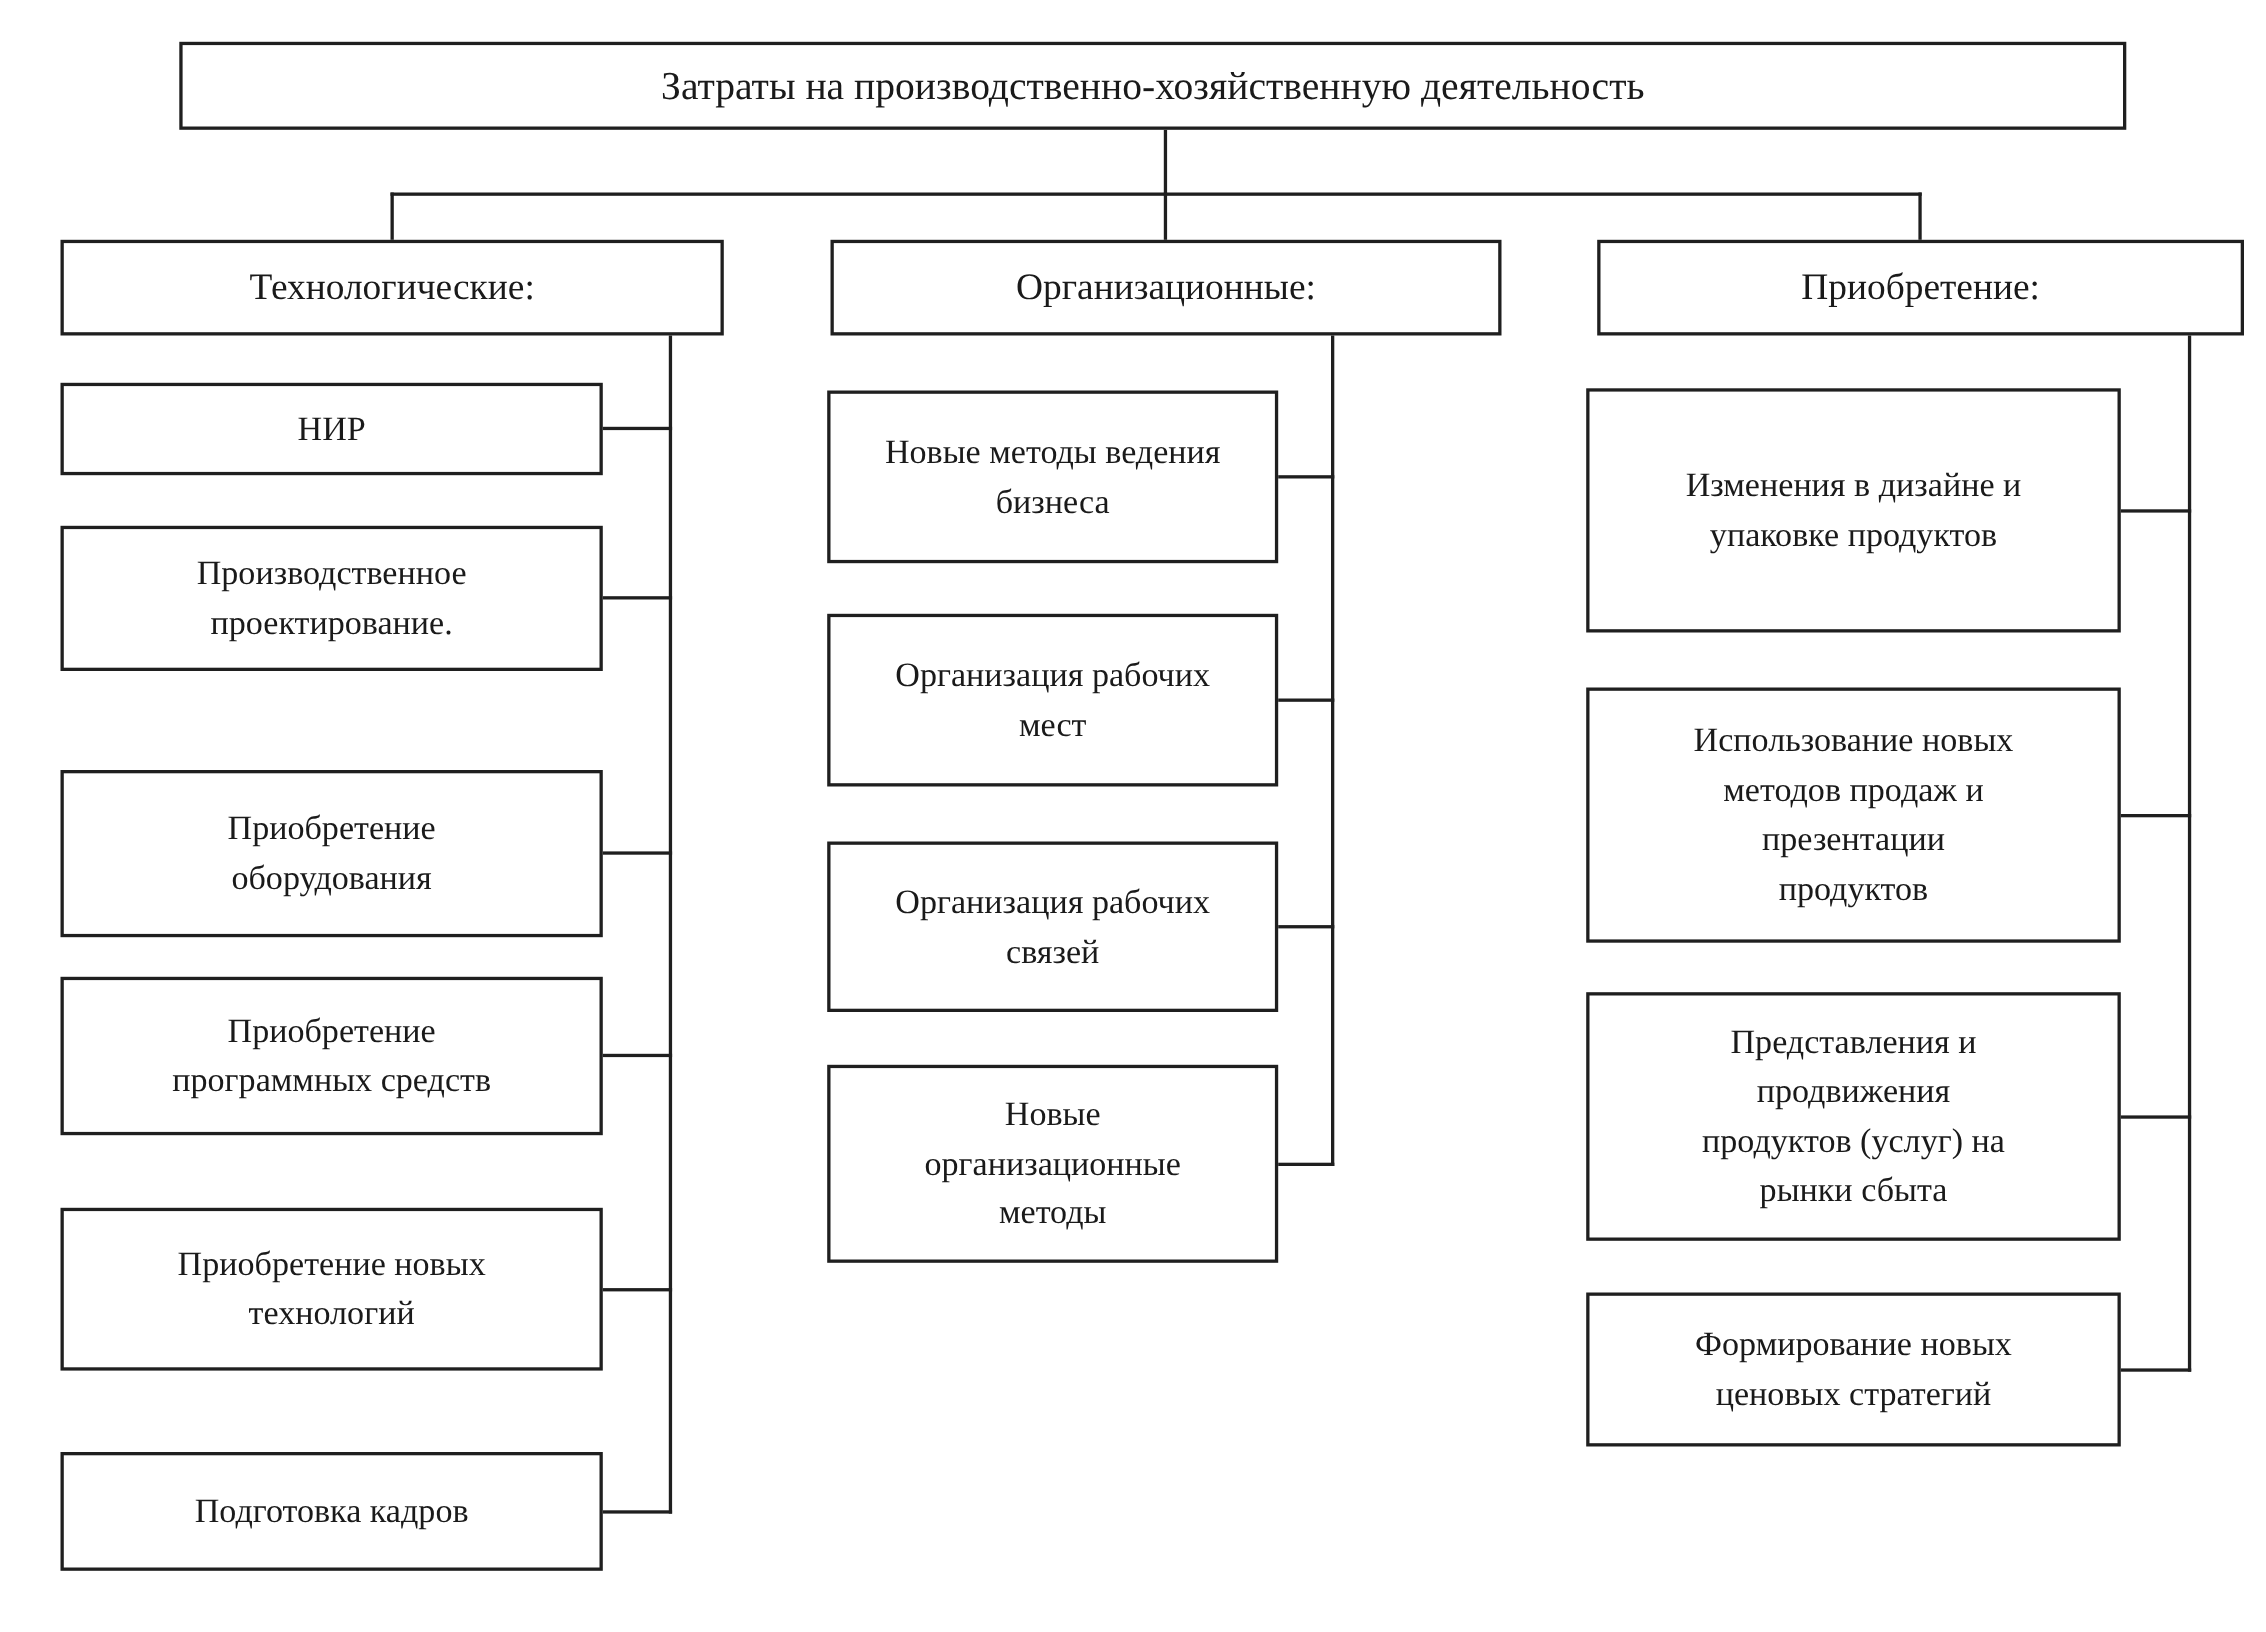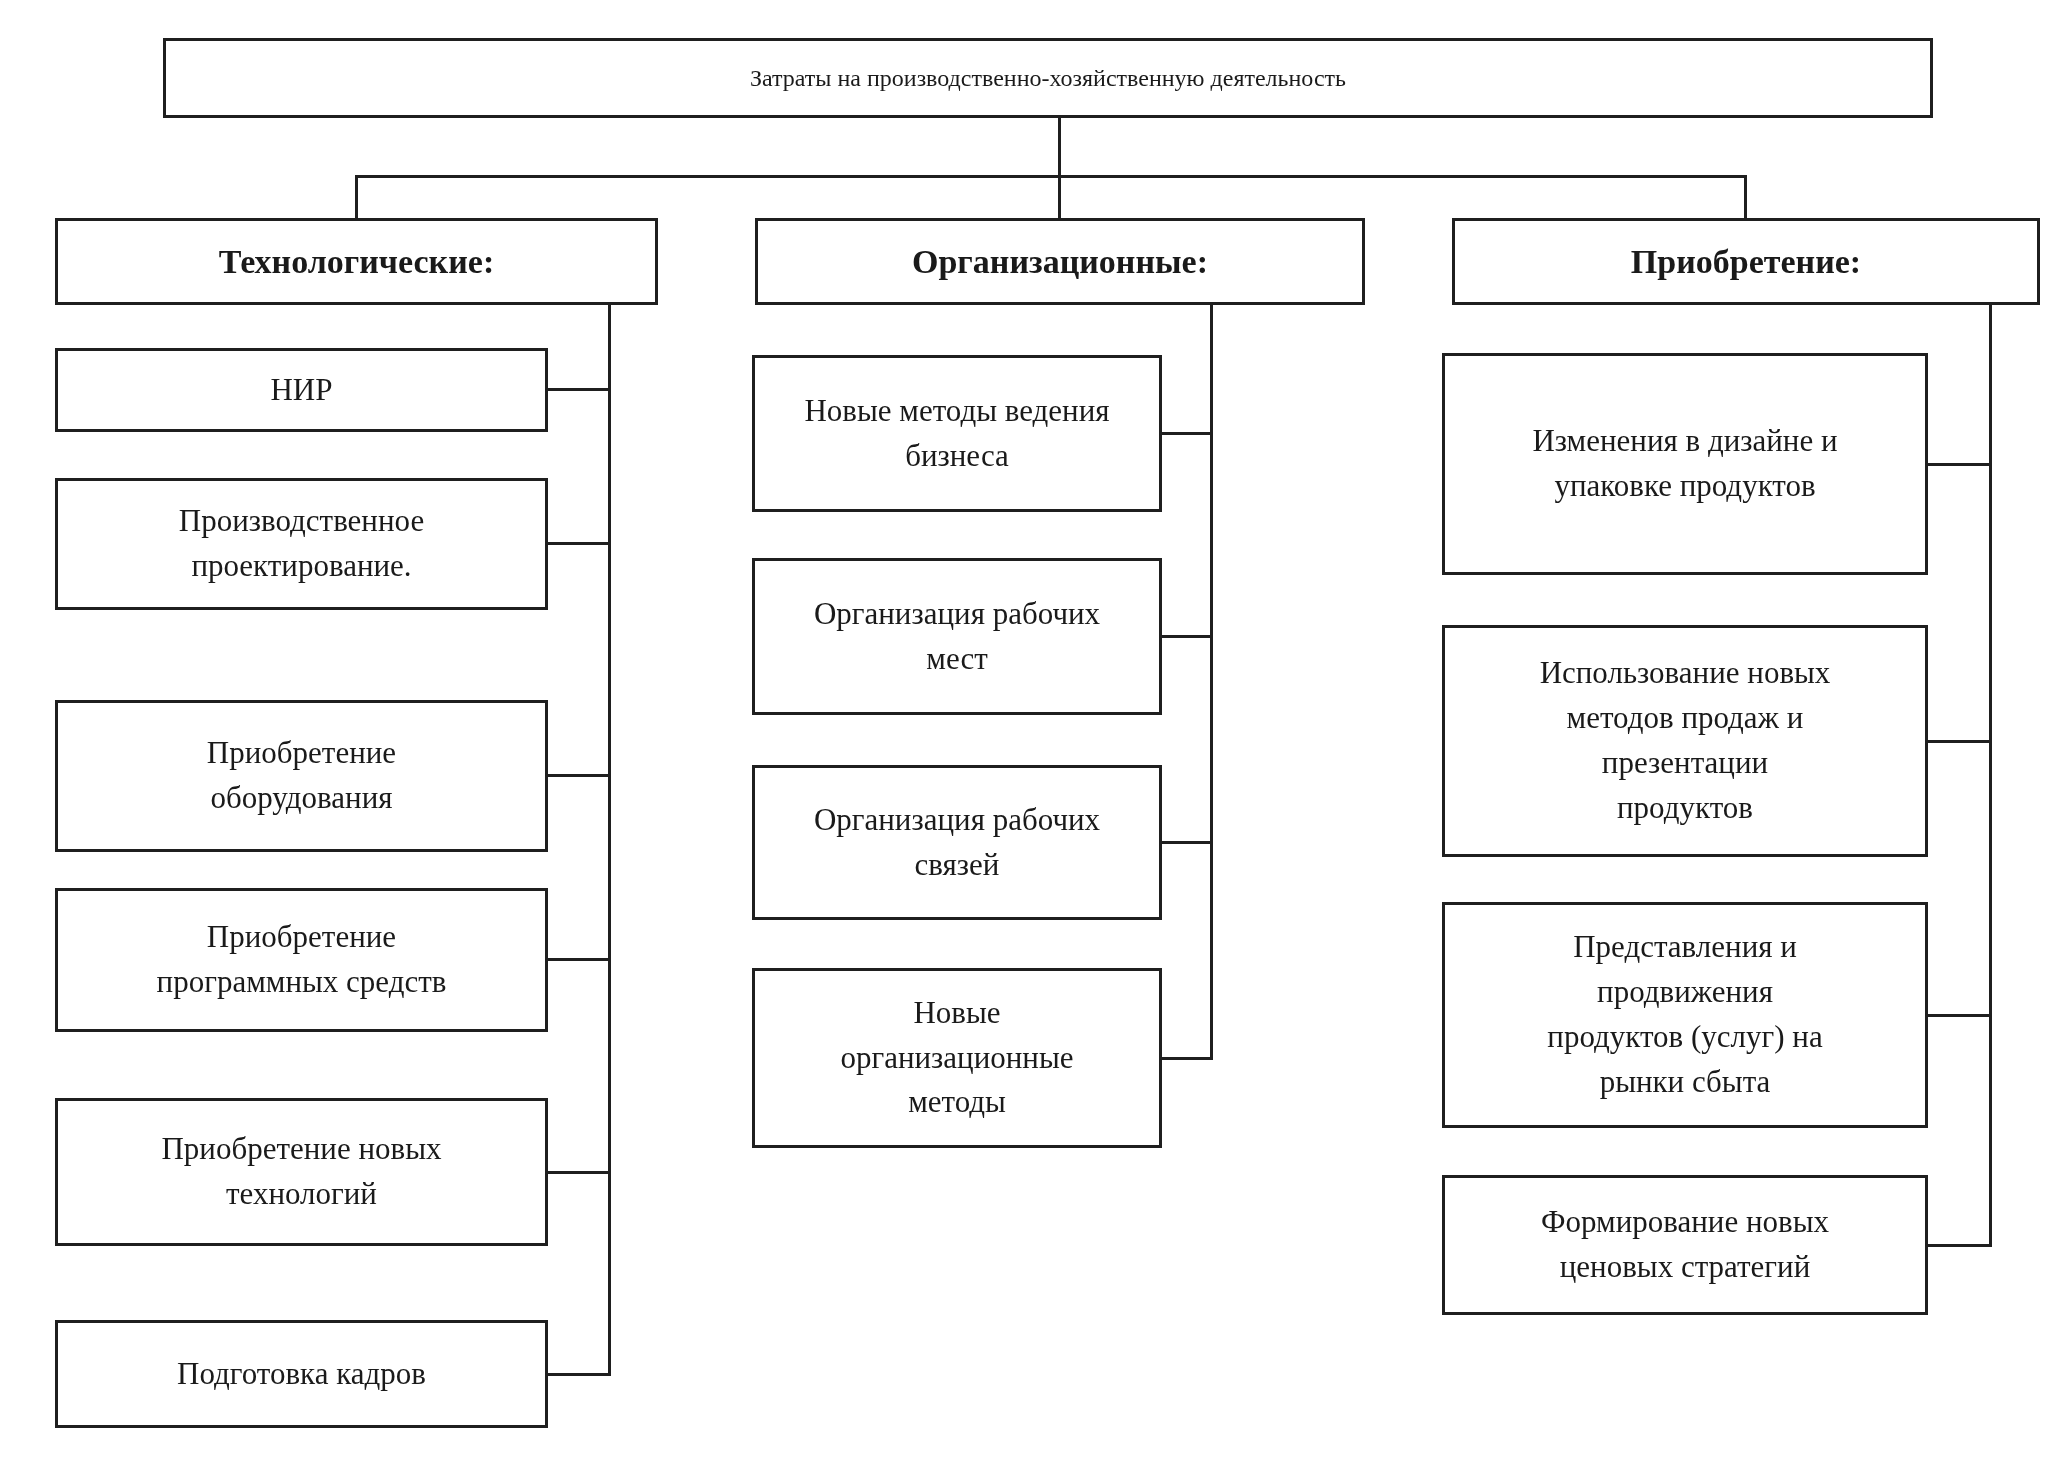--- a/index.html
+++ b/index.html
@@ -25,22 +25,22 @@
     align-items: center;
     justify-content: center;
     text-align: center;
     z-index: 2;
   }
   .box span {
     display: block;
     white-space: pre-line;
     line-height: 1.45;
   }
-  .title-box { font-size: 24px; }
-  .header-box { font-size: 34px; font-weight: bold; }
+  .title-box { font-size: 36px; }
+  .header-box { font-size: 34px; font-weight: normal; }
   .item-box  { font-size: 31px; }
   .line {
     position: absolute;
     background: #1f1f1f;
     z-index: 1;
   }
 </style>
 </head>
 <body>
 

